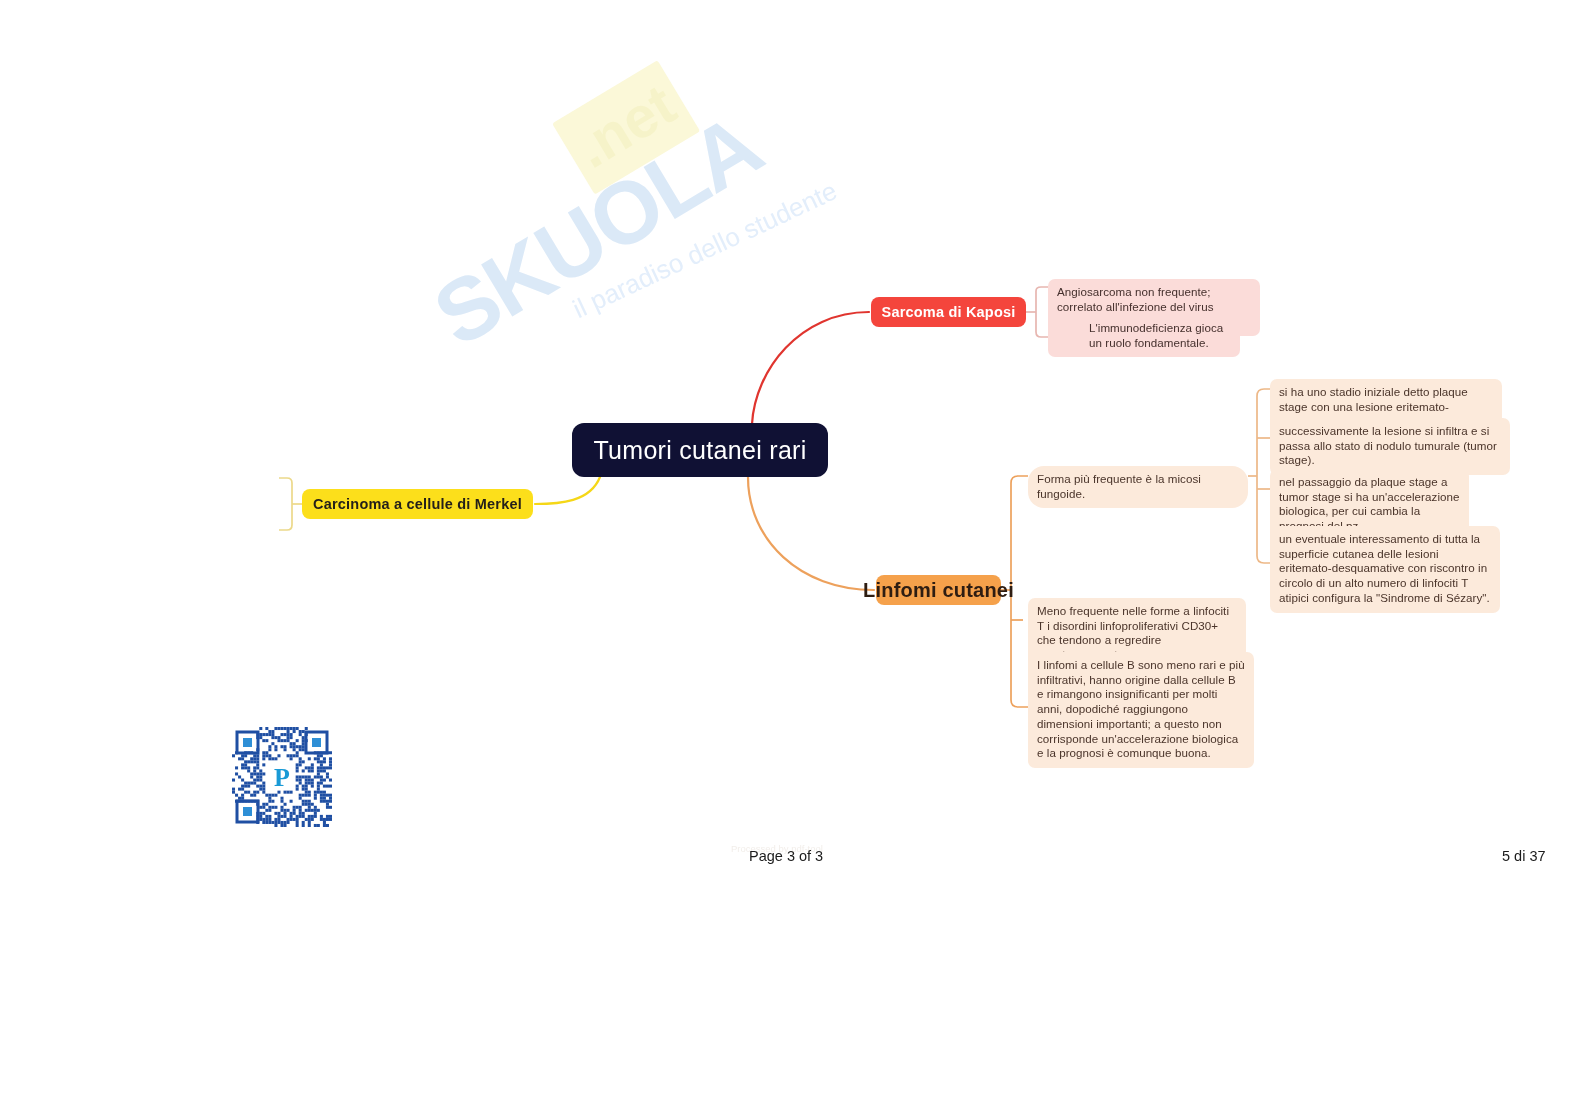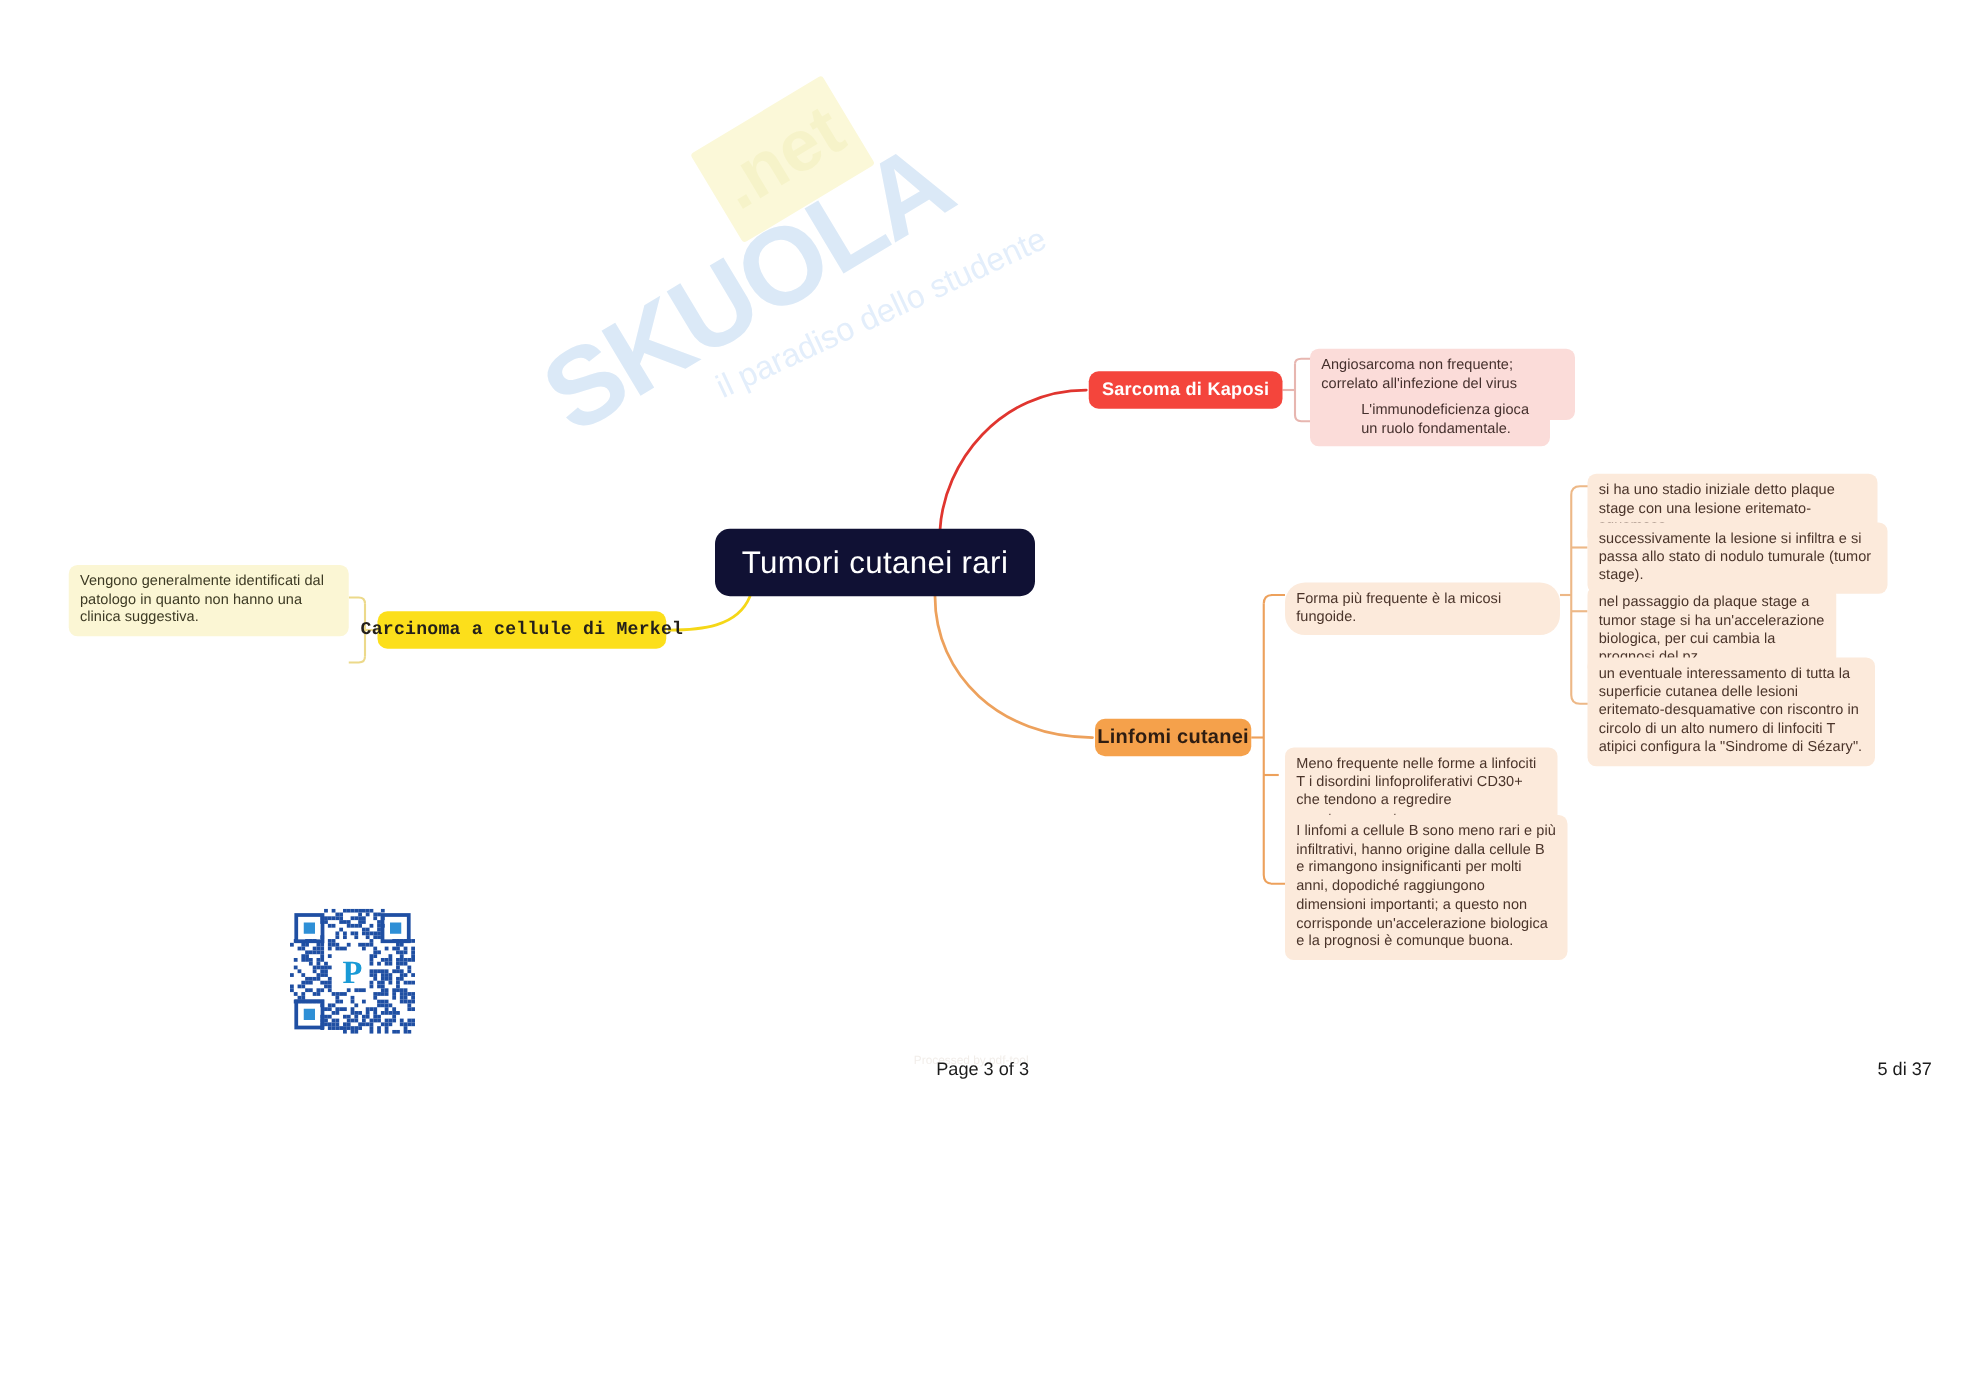--- a/index.html
+++ b/index.html
@@ -112,21 +112,20 @@
     left: 302px;
     top: 489px;
     width: 231px;
     height: 30px;
     background: #fcdf1b;
     color: #231f1a;
     font-size: 14.5px;
     font-weight: bold;
     letter-spacing: 0.2px;
     border-radius: 8px;
-    font-family: Liberation Mono, monospace;
   }
 
   #node-linfomi {
     left: 876px;
     top: 575px;
     width: 125px;
     height: 30px;
     background: #f5a councils;
     border-radius: 8px;
   }
@@ -242,23 +241,22 @@
 
   <div class="node" id="node-kaposi">
     <span>Sarcoma di Kaposi</span>
   </div>
   <div class="leaf leaf-pink" style="left:1048px; top:279px; width:212px;">Angiosarcoma non frequente; correlato all'infezione del virus HHV8.</div>
   <div class="leaf leaf-pink" style="left:1048px; top:315px; width:192px;padding-left:41px;">L'immunodeficienza gioca un ruolo fondamentale.</div>
 
   <div class="node" id="node-merkel">
     <span>Carcinoma a cellule di Merkel</span>
   </div>
-  <div class="leaf leaf-yellow" style="left:55px; top:452px; width:224px;">Vengono generalmente identificati dal patologo in quanto non hanno una clinica suggestiva.</div>
-
-  <div class="node" id="node-linfomi" style="background: rgb(245, 161, 75); color: rgb(46, 29, 18); font-size: 16px; font-weight: bold; letter-spacing: 0.2px; border-radius: 8px;">
+
+  <div class="node" id="node-linfomi" style="background: rgb(245, 161, 75); color: rgb(46, 29, 18); font-size: 20px; font-weight: bold; letter-spacing: 0.2px; border-radius: 8px;">
     <span>Linfomi cutanei</span>
   </div>
 
   <div class="leaf leaf-orange" style="left:1028px; top:466px; width:220px;border-radius:16px;">Forma più frequente è la micosi fungoide.</div>
 
   <div class="leaf leaf-orange" style="left:1028px; top:598px; width:218px;">Meno frequente nelle forme a linfociti T i disordini linfoproliferativi CD30+ che tendono a regredire spontaneamente</div>
 
   <div class="leaf leaf-orange" style="left:1028px; top:652px; width:226px;">I linfomi a cellule B sono meno rari e più infiltrativi, hanno origine dalla cellule B e rimangono insignificanti per molti anni, dopodiché raggiungono dimensioni importanti; a questo non corrisponde un'accelerazione biologica e la prognosi è comunque buona.</div>
 
   <div class="leaf leaf-orange" style="left:1270px; top:379px; width:232px;">si ha uno stadio iniziale detto plaque stage con una lesione eritemato-squamosa</div>

